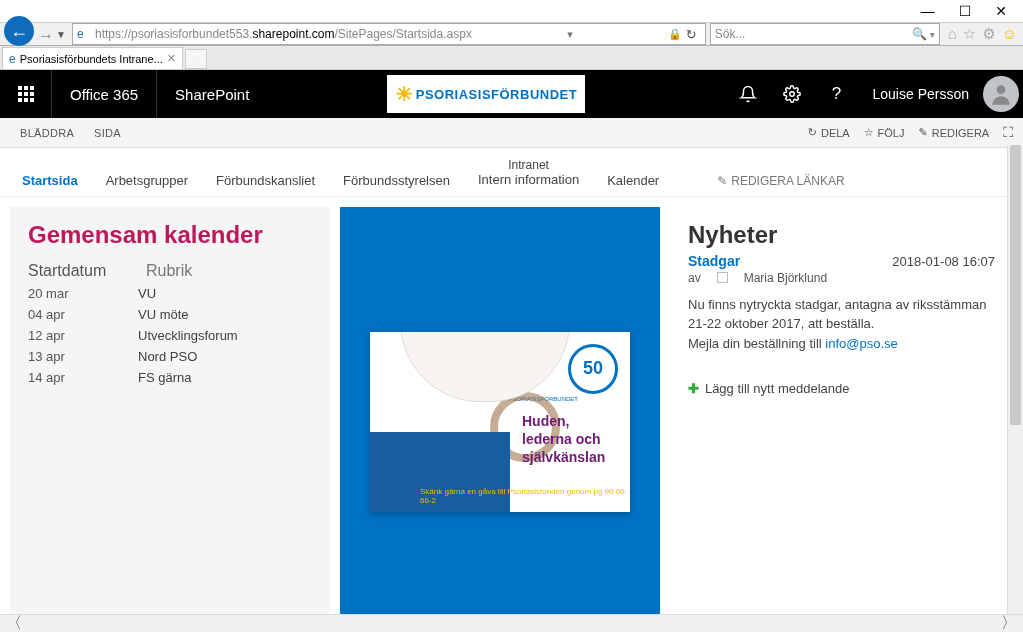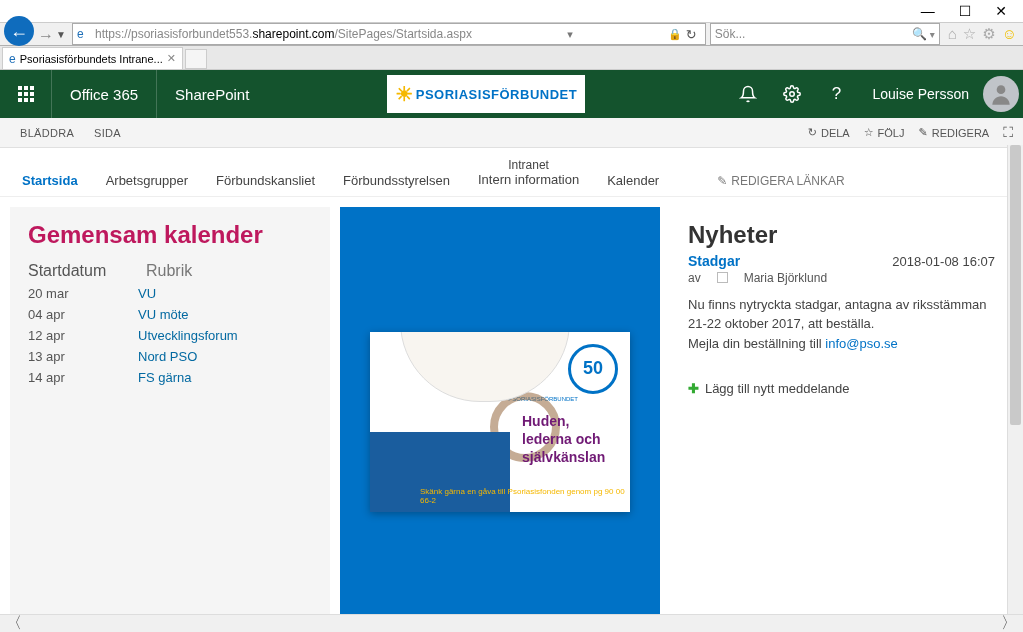--- a/index.html
+++ b/index.html
@@ -24,21 +24,21 @@
 .toolbar-icons .smile { color: #f0c000; }
 
 
 .tab-strip { height: 24px; display: flex; align-items: flex-end; background: #e8e8e8; border-bottom: 1px solid #ccc; padding-left: 2px; }
 .page-tab { height: 22px; border: 1px solid #ccc; border-bottom: none; background: #fff; display: flex; align-items: center; padding: 0 6px; font-size: 11px; gap: 4px; max-width: 200px; }
 .page-tab .ie-icon { color: #1e6fb8; font-size: 12px; }
 .page-tab .x { color: #888; font-size: 11px; }
 .new-tab { width: 22px; height: 20px; border: 1px solid #ccc; margin-left: 2px; background: #f5f5f5; }
 
 
-.suite-bar { height: 48px; background: #14532d; display: flex; align-items: center; color: #fff; }
+.suite-bar { height: 48px; background: #000000; display: flex; align-items: center; color: #fff; }
 .waffle { width: 52px; height: 48px; display: flex; align-items: center; justify-content: center; border-right: 1px solid rgba(255,255,255,0.2); font-size: 16px; }
 .waffle-grid { display: grid; grid-template-columns: repeat(3, 4px); grid-template-rows: repeat(3, 4px); gap: 2px; }
 .waffle-grid span { background: #fff; }
 .o365 { padding: 0 18px; font-size: 15px; border-right: 1px solid rgba(255,255,255,0.2); height: 48px; display: flex; align-items: center; }
 .sp { padding: 0 18px; font-size: 15px; }
 .brand-logo { margin-left: 120px; background: #fff; height: 38px; padding: 2px 8px; display: flex; align-items: center; font-weight: bold; color: #0072c6; font-size: 13px; letter-spacing: 0.5px; }
 .brand-logo .sun { color: #f5b800; font-size: 20px; margin-right: 2px; }
 .suite-right { margin-left: auto; display: flex; align-items: center; height: 48px; }
 .suite-icon { width: 44px; height: 48px; display: flex; align-items: center; justify-content: center; font-size: 17px; }
 .user-name { padding: 0 14px; font-size: 14px; }
@@ -61,21 +61,21 @@
 .content { display: flex; gap: 10px; padding: 10px 10px 0 10px; height: 440px; background: #fff; }
 .panel { background: #f5f5f5; }
 .panel-left { width: 320px; padding: 14px 18px; }
 .panel-mid { width: 320px; background: #0072c6; display: flex; align-items: center; justify-content: center; position: relative; }
 .panel-right { flex: 1; padding: 14px 18px; background: #fff; }
 
 .panel-left h2 { font-size: 24px; font-weight: 600; color: #be185d; margin-bottom: 10px; }
 .cal-row { display: flex; font-size: 13px; padding: 3px 0; }
 .cal-date { width: 110px; color: #555; }
 .cal-head { color: #777; font-size: 16px; gap: 8px; }
-.cal-link { color: #0369a1; }
+.cal-link { color: #404040; }
 
 
 .promo { width: 260px; height: 180px; background: #fff; position: relative; overflow: hidden; box-shadow: 0 2px 8px rgba(0,0,0,0.3); }
 .promo .cup { position: absolute; top: -30px; left: 30px; width: 170px; height: 100px; background: #f8f5f0; border-radius: 0 0 80px 80px; border: 1px solid #ddd; }
 .promo .stain { position: absolute; top: 60px; left: 120px; width: 70px; height: 70px; border: 8px solid rgba(139,90,43,0.5); border-radius: 50%; }
 .promo .paper-right { position: absolute; right: 0; top: 0; width: 120px; height: 180px; background: #fff; padding: 10px; }
 .promo .badge50 { position: absolute; top: 12px; right: 12px; width: 50px; height: 50px; border: 3px solid #0072c6; border-radius: 50%; display: flex; align-items: center; justify-content: center; color: #0072c6; font-weight: bold; font-size: 18px; }
 .promo .headline { position: absolute; right: 8px; top: 80px; color: #701a75; font-size: 14px; font-weight: 600; line-height: 1.3; text-align: left; width: 100px; }
 .promo .paper-left { position: absolute; left: 0; bottom: 0; width: 140px; height: 80px; background: #1a5d9e; }
 .promo .donate { position: absolute; left: 50px; bottom: 6px; color: #f5b800; font-size: 8px; line-height: 1.2; }

